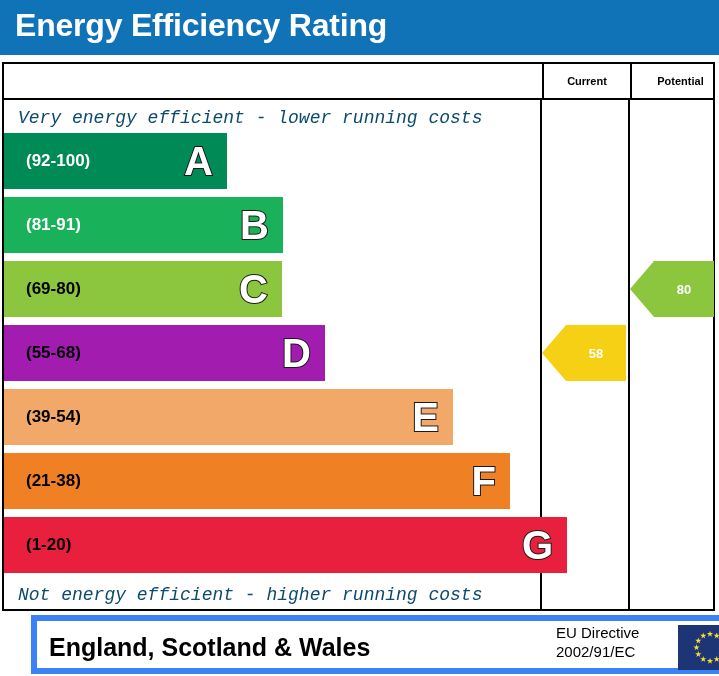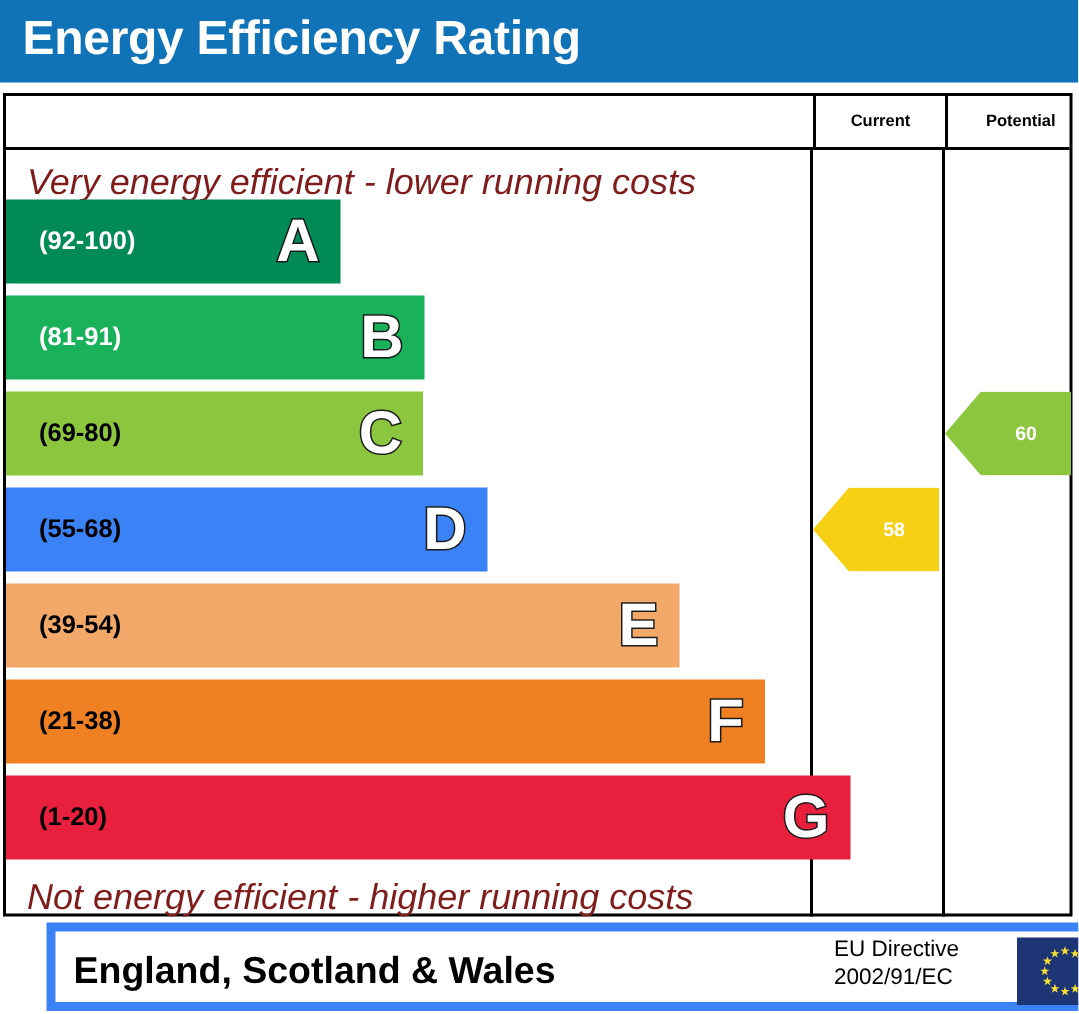--- a/index.html
+++ b/index.html
@@ -93,23 +93,24 @@
     background: #000000;
   }
   .vline-1 { left: 536px; }
   .vline-2 { left: 624px; }
 
   
   .caption {
     position: absolute;
     left: 14px;
     font-style: italic;
-    font-size: 24px;
-    color: #7f1d1d;
-    white-space: nowrap;
+    font-size: 18px;
+    color: #0c4a6e;
+    white-space: nowrap;
+    font-family: Liberation Mono, monospace;
   }
   .caption-top { top: 44px; }
   .caption-bottom { top: 521px; }
 
   
   .bars {
     position: absolute;
     left: 0;
     top: 0;
   }
@@ -232,21 +233,21 @@
           <div class="bar-letter">A</div>
         </div>
         <div class="bar" style="top: 133px; width: 251px; background: rgb(25, 178, 91);">
           <div class="bar-range light">(81-91)</div>
           <div class="bar-letter">B</div>
         </div>
         <div class="bar" style="top: 197px; width: 250px; background: rgb(140, 198, 62);">
           <div class="bar-range">(69-80)</div>
           <div class="bar-letter">C</div>
         </div>
-        <div class="bar" style="top: 261px; width: 293px; background: #3b82f6;">
+        <div class="bar" style="top: 261px; width: 293px; background: #a21caf;">
           <div class="bar-range">(55-68)</div>
           <div class="bar-letter">D</div>
         </div>
         <div class="bar" style="top: 325px; width: 421px; background: rgb(242, 168, 105);">
           <div class="bar-range">(39-54)</div>
           <div class="bar-letter">E</div>
         </div>
         <div class="bar" style="top: 389px; width: 478px; background: rgb(239, 128, 35);">
           <div class="bar-range">(21-38)</div>
           <div class="bar-letter">F</div>
@@ -255,21 +256,21 @@
           <div class="bar-range">(1-20)</div>
           <div class="bar-letter">G</div>
         </div>
       </div>
 
     <div class="arrows">
         <div class="arrow" style="left: 538px; width: 84px; top: 261px; background: rgb(246, 208, 21);">
           <div class="arrow-value">58</div>
         </div>
         <div class="arrow" style="left: 626px; width: 84px; top: 197px; background: rgb(140, 198, 62);">
-          <div class="arrow-value">60</div>
+          <div class="arrow-value">80</div>
         </div>
       </div>
   </div>
 
   <div class="footer">
     <div class="footer-region">England, Scotland &amp; Wales</div>
     <div class="footer-directive">
       <div>EU Directive</div>
       <div>2002/91/EC</div>
     </div>

